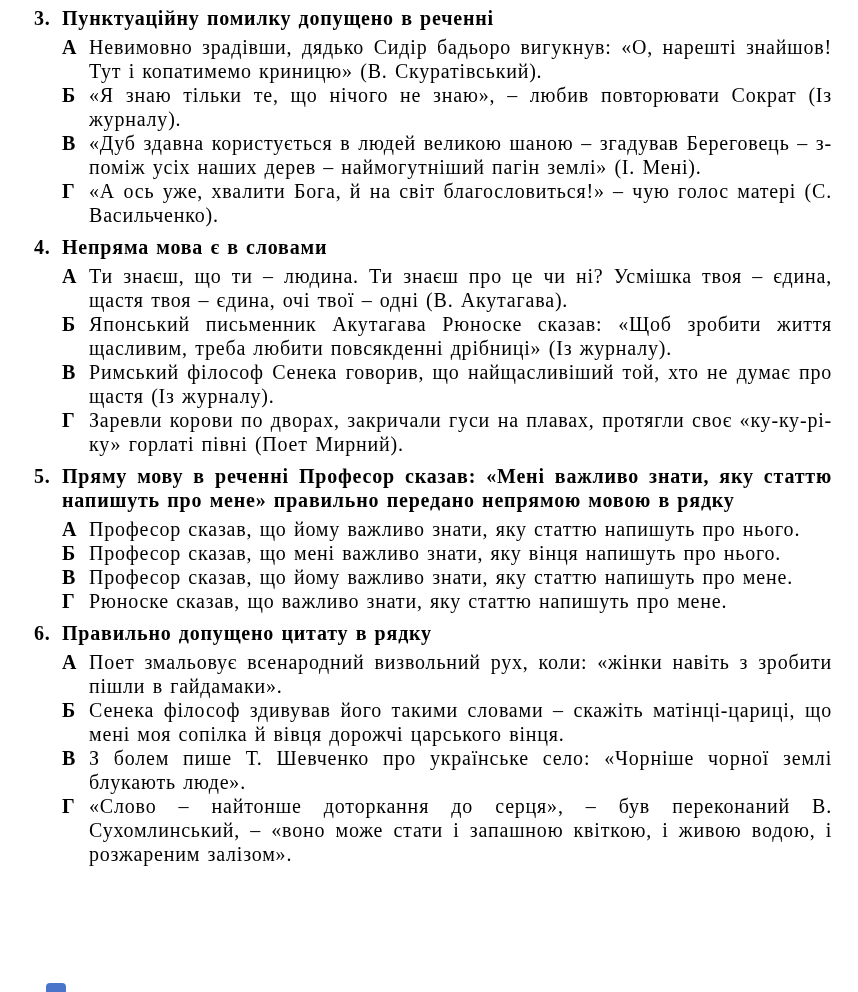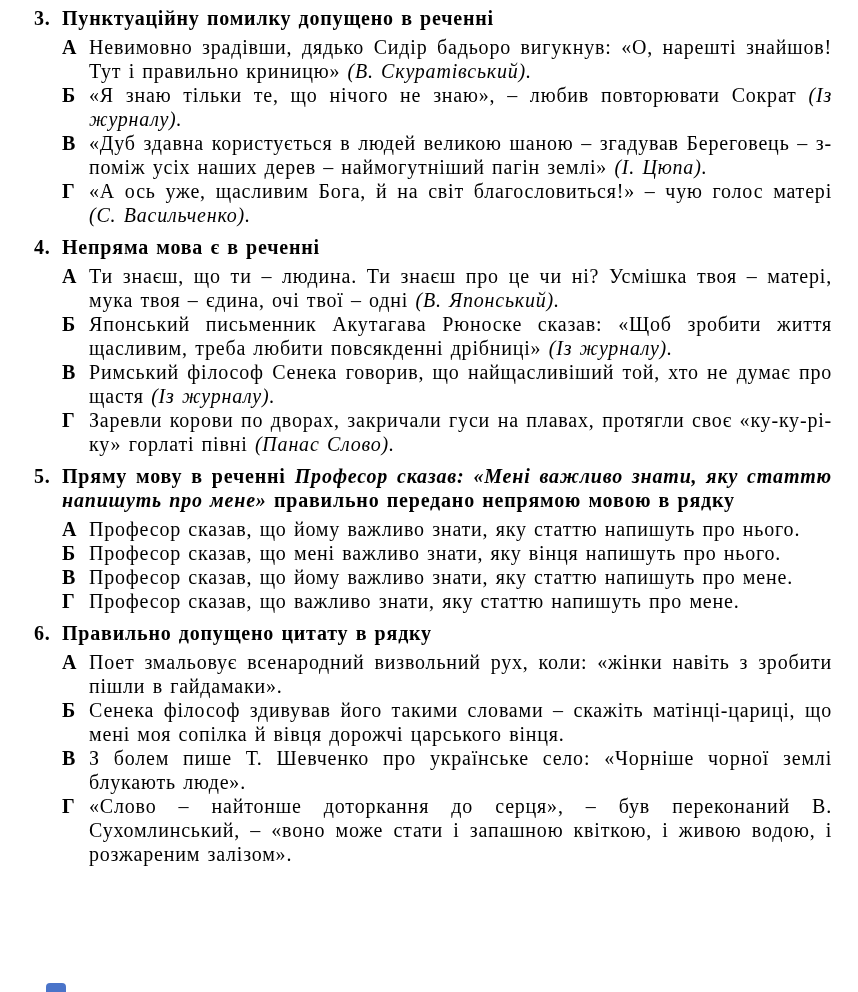--- a/index.html
+++ b/index.html
@@ -30,21 +30,21 @@
   .options { margin-left: 28px; }
   .option {
     display: flex;
     font-size: 20px;
     line-height: 24px;
     letter-spacing: 0.8px;
     word-spacing: 1.5px;
   }
   .letter { width: 27px; flex-shrink: 0; font-weight: bold; }
   .otext { flex: 1; text-align: justify; }
-  .italic { font-style: italic; }
+  .italic { }
   .page-marker {
     position: absolute;
     left: 46px;
     top: 983px;
     width: 20px;
     height: 16px;
     border-radius: 4px;
     background: #4a74c9;
   }
 </style>
@@ -54,57 +54,57 @@
 <div class="page">
   <div id="questions">
       <div class="question">
         <div class="question-header">
           <span class="qnum">3.</span>
           <span class="qtitle"><span>Пунктуаційну помилку допущено в реченні</span></span>
         </div>
         <div class="options">
           <div class="option">
             <span class="letter">А</span>
-            <span class="otext"><span>Невимовно зрадівши, дядько Сидір бадьоро вигукнув: «О, нарешті знайшов! Тут і правильно криницю» </span><span class="italic">(В. Скуратівський).</span></span>
+            <span class="otext"><span>Невимовно зрадівши, дядько Сидір бадьоро вигукнув: «О, нарешті знайшов! Тут і копатимемо криницю» </span><span class="italic">(В. Скуратівський).</span></span>
           </div>
           <div class="option">
             <span class="letter">Б</span>
             <span class="otext"><span>«Я знаю тільки те, що нічого не знаю», – любив повторювати Сократ </span><span class="italic">(Із журналу).</span></span>
           </div>
           <div class="option">
             <span class="letter">В</span>
-            <span class="otext"><span>«Дуб здавна користується в людей великою шаною – згадував Береговець – з-поміж усіх наших дерев – наймогутніший пагін землі» </span><span class="italic">(І. Цюпа).</span></span>
+            <span class="otext"><span>«Дуб здавна користується в людей великою шаною – згадував Береговець – з-поміж усіх наших дерев – наймогутніший пагін землі» </span><span class="italic">(І. Мені).</span></span>
           </div>
           <div class="option">
             <span class="letter">Г</span>
-            <span class="otext"><span>«А ось уже, щасливим Бога, й на світ благословиться!» – чую голос матері </span><span class="italic">(С. Васильченко).</span></span>
+            <span class="otext"><span>«А ось уже, хвалити Бога, й на світ благословиться!» – чую голос матері </span><span class="italic">(С. Васильченко).</span></span>
           </div>
         </div>
       </div>
       <div class="question">
         <div class="question-header">
           <span class="qnum">4.</span>
-          <span class="qtitle"><span>Непряма мова є в реченні</span></span>
+          <span class="qtitle"><span>Непряма мова є в словами</span></span>
         </div>
         <div class="options">
           <div class="option">
             <span class="letter">А</span>
-            <span class="otext"><span>Ти знаєш, що ти – людина. Ти знаєш про це чи ні? Усмішка твоя – матері, мука твоя – єдина, очі твої – одні </span><span class="italic">(В. Японський).</span></span>
+            <span class="otext"><span>Ти знаєш, що ти – людина. Ти знаєш про це чи ні? Усмішка твоя – єдина, щастя твоя – єдина, очі твої – одні </span><span class="italic">(В. Акутагава).</span></span>
           </div>
           <div class="option">
             <span class="letter">Б</span>
             <span class="otext"><span>Японський письменник Акутагава Рюноске сказав: «Щоб зробити життя щасливим, треба любити повсякденні дрібниці» </span><span class="italic">(Із журналу).</span></span>
           </div>
           <div class="option">
             <span class="letter">В</span>
             <span class="otext"><span>Римський філософ Сенека говорив, що найщасливіший той, хто не думає про щастя </span><span class="italic">(Із журналу).</span></span>
           </div>
           <div class="option">
             <span class="letter">Г</span>
-            <span class="otext"><span>Заревли корови по дворах, закричали гуси на плавах, протягли своє «ку-ку-рі-ку» горлаті півні </span><span class="italic">(Панас Слово).</span></span>
+            <span class="otext"><span>Заревли корови по дворах, закричали гуси на плавах, протягли своє «ку-ку-рі-ку» горлаті півні </span><span class="italic">(Поет Мирний).</span></span>
           </div>
         </div>
       </div>
       <div class="question">
         <div class="question-header">
           <span class="qnum">5.</span>
           <span class="qtitle"><span>Пряму мову в реченні </span><span class="italic">Професор сказав: «Мені важливо знати, яку статтю напишуть про мене»</span><span> правильно передано непрямою мовою в рядку</span></span>
         </div>
         <div class="options">
           <div class="option">
@@ -114,21 +114,21 @@
           <div class="option">
             <span class="letter">Б</span>
             <span class="otext"><span>Професор сказав, що мені важливо знати, яку вінця напишуть про нього.</span></span>
           </div>
           <div class="option">
             <span class="letter">В</span>
             <span class="otext"><span>Професор сказав, що йому важливо знати, яку статтю напишуть про мене.</span></span>
           </div>
           <div class="option">
             <span class="letter">Г</span>
-            <span class="otext"><span>Професор сказав, що важливо знати, яку статтю напишуть про мене.</span></span>
+            <span class="otext"><span>Рюноске сказав, що важливо знати, яку статтю напишуть про мене.</span></span>
           </div>
         </div>
       </div>
       <div class="question">
         <div class="question-header">
           <span class="qnum">6.</span>
           <span class="qtitle"><span>Правильно допущено цитату в рядку</span></span>
         </div>
         <div class="options">
           <div class="option">

